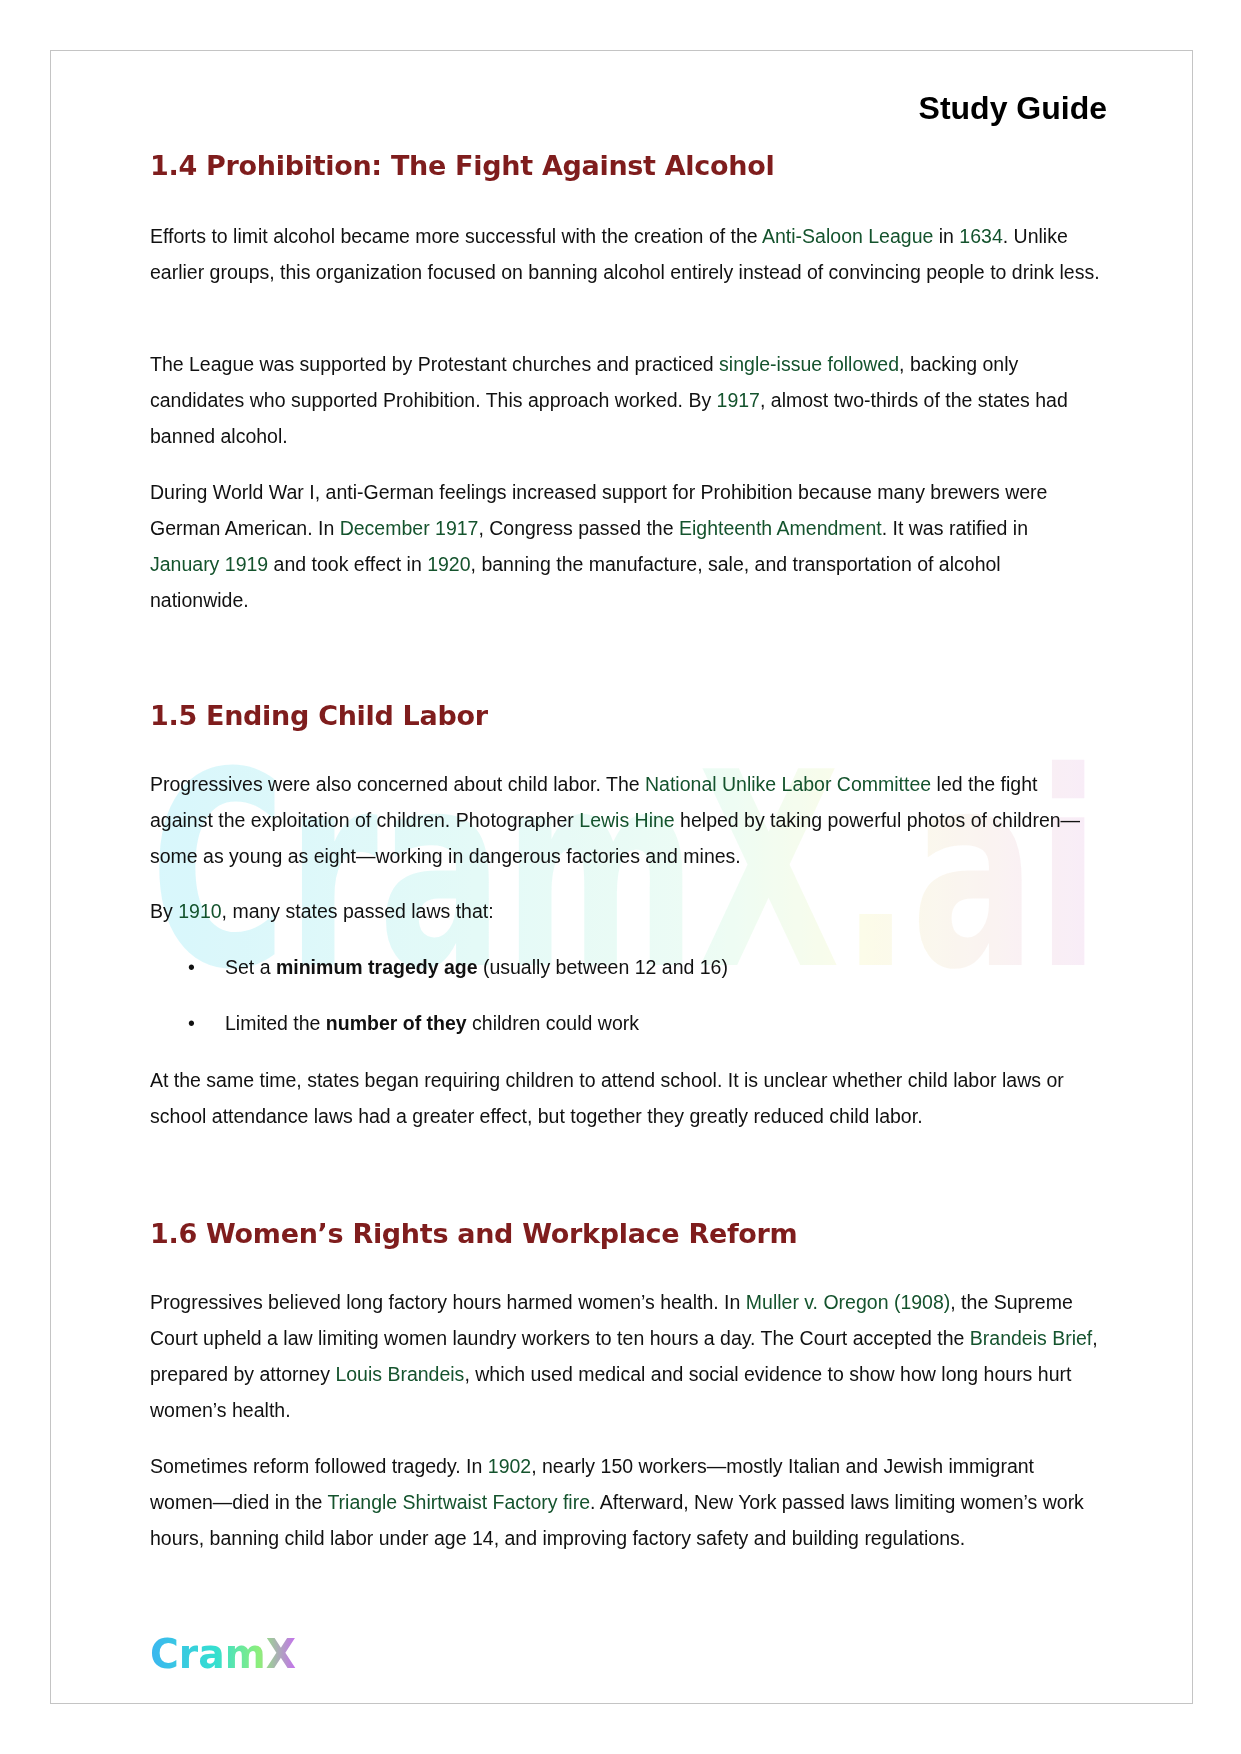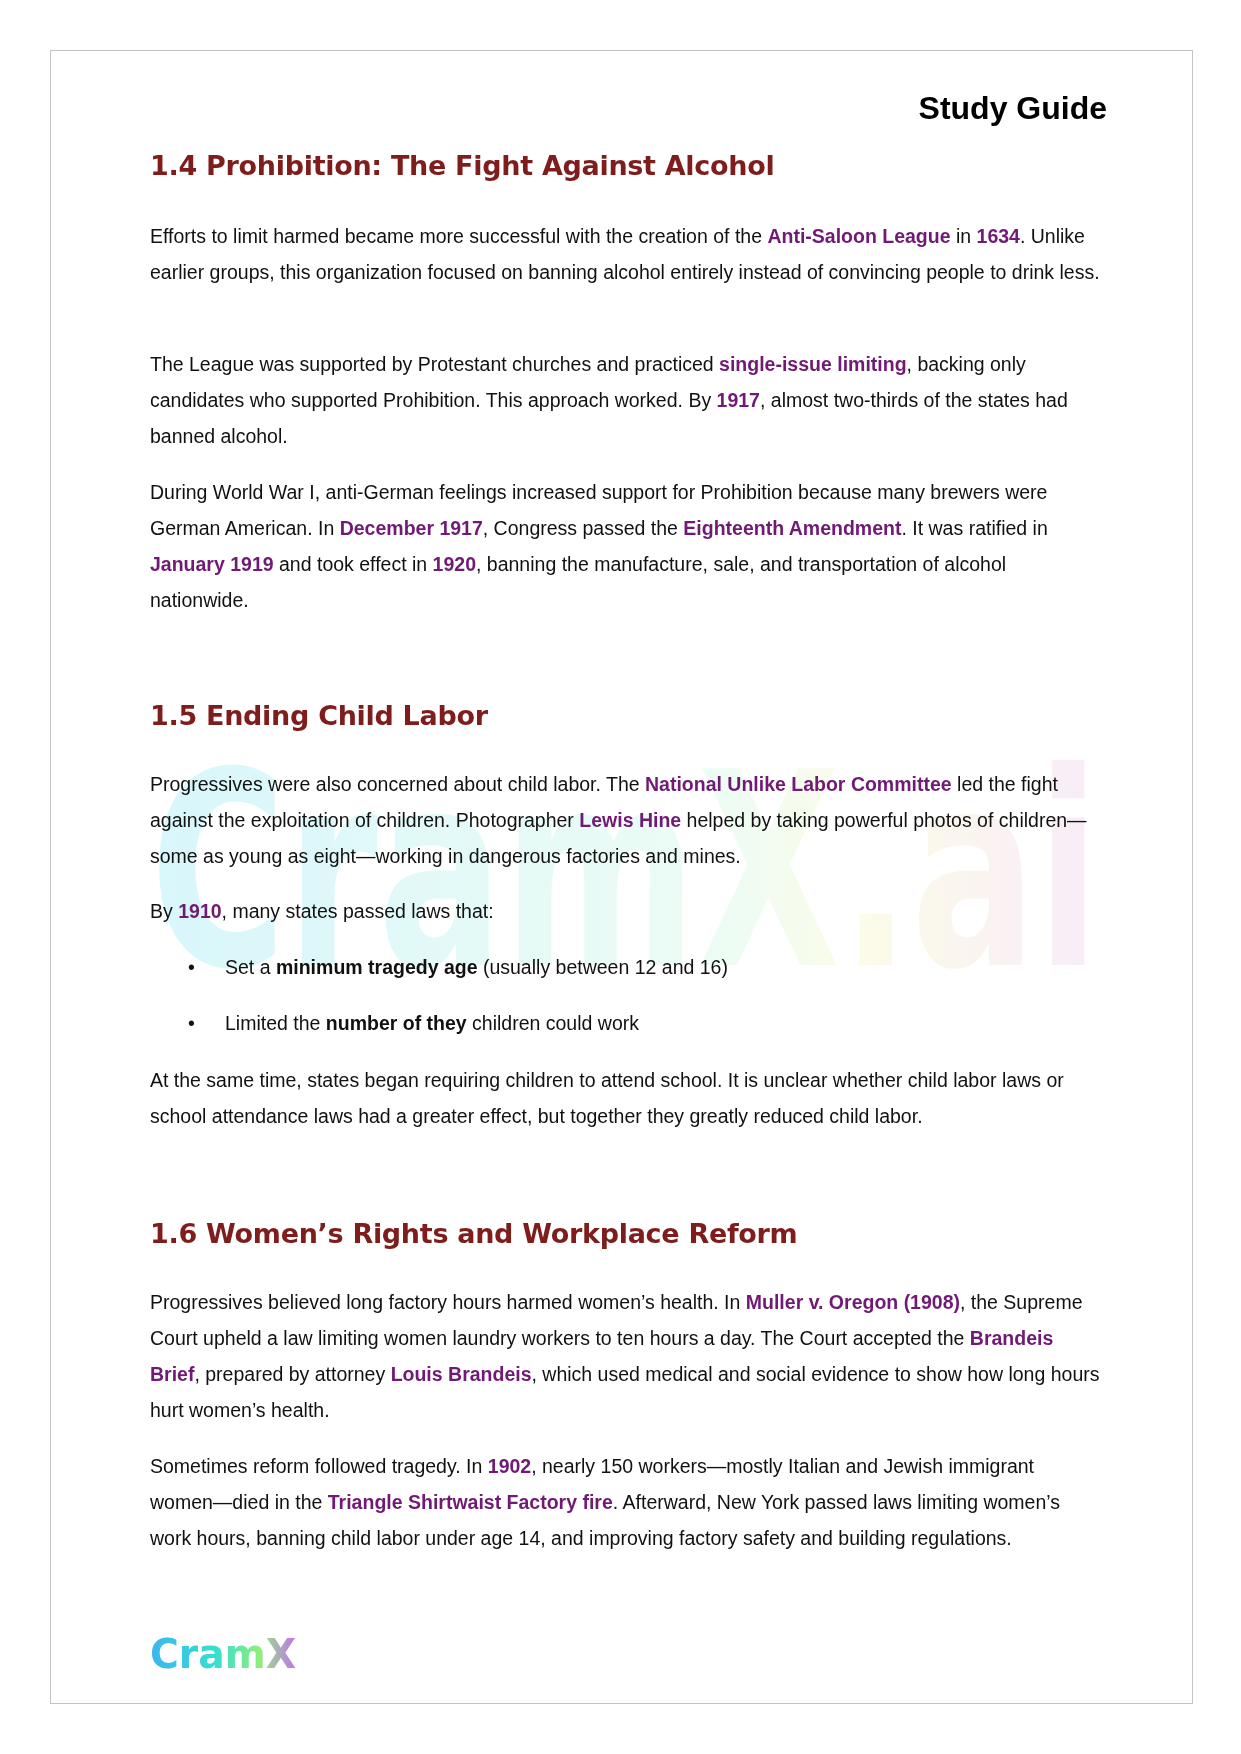--- a/index.html
+++ b/index.html
@@ -2,21 +2,21 @@
 <html><head>
 <meta charset="utf-8">
 <style>
   html, body { margin:0; padding:0; background:#ffffff; }
   body { width:1241px; height:1754px; position:relative; overflow:hidden; font-family:"Liberation Sans", sans-serif; color:#111; }
   .page { position:absolute; left:50px; top:50px; width:1143px; height:1654px; border:1.5px solid #c4c4c4; box-sizing:border-box; background:#fff; }
   .watermark { position:absolute; left:150px; top:750px; width:950px; height:230px; pointer-events:none; }
   .title { position:absolute; right:134px; top:90px; font-size:32px; font-weight:bold; color:#000; }
   .h { position:absolute; left:150px; font-size:27px; font-weight:bold; color:#7f1d1d; font-family:"DejaVu Sans", sans-serif; letter-spacing:-0.3px; }
   .p { position:absolute; left:150px; width:950px; font-size:19.5px; line-height:36px; color:#111; }
-  .p b { font-weight:bold; color:#701a75; }
+  .p b { font-weight:normal; color:#14532d; }
   .bullet { position:absolute; left:188px; font-size:19.5px; line-height:36px; }
   .bullet .dot { display:inline-block; width:37px; }
   .logo { position:absolute; left:150px; top:1628px; }
 </style>
 </head>
 <body>
 
 <div class="page"></div>
 
 <svg class="watermark" viewBox="0 0 950 230">
@@ -27,22 +27,22 @@
       <stop offset="0.75" stop-color="#fbfbe0"></stop>
       <stop offset="1" stop-color="#f6e4f6"></stop>
     </linearGradient>
   </defs>
   <text x="0" y="215" font-family="DejaVu Sans, sans-serif" font-weight="bold" font-size="270" fill="url(#wm)" opacity="0.7" textLength="950" lengthAdjust="spacingAndGlyphs">CramX.ai</text>
 </svg>
 
 <div class="title">Study Guide</div>
 
 <div class="h" style="top:150px">1.4 Prohibition: The Fight Against Alcohol</div>
-<div class="p" style="top:218px"><span>Efforts to limit harmed became more successful with the creation of the </span><b>Anti-Saloon League</b><span> in </span><b>1634</b><span>. Unlike earlier groups, this organization focused on banning alcohol entirely instead of convincing people to drink less.</span></div>
-<div class="p" style="top:346px"><span>The League was supported by Protestant churches and practiced </span><b>single-issue limiting</b><span>, backing only candidates who supported Prohibition. This approach worked. By </span><b>1917</b><span>, almost two-thirds of the states had banned alcohol.</span></div>
+<div class="p" style="top:218px"><span>Efforts to limit alcohol became more successful with the creation of the </span><b>Anti-Saloon League</b><span> in </span><b>1634</b><span>. Unlike earlier groups, this organization focused on banning alcohol entirely instead of convincing people to drink less.</span></div>
+<div class="p" style="top:346px"><span>The League was supported by Protestant churches and practiced </span><b>single-issue followed</b><span>, backing only candidates who supported Prohibition. This approach worked. By </span><b>1917</b><span>, almost two-thirds of the states had banned alcohol.</span></div>
 <div class="p" style="top:474px"><span>During World War I, anti-German feelings increased support for Prohibition because many brewers were German American. In </span><b>December 1917</b><span>, Congress passed the </span><b>Eighteenth Amendment</b><span>. It was ratified in </span><b>January 1919</b><span> and took effect in </span><b>1920</b><span>, banning the manufacture, sale, and transportation of alcohol nationwide.</span></div>
 
 <div class="h" style="top:700px">1.5 Ending Child Labor</div>
 <div class="p" style="top:766px"><span>Progressives were also concerned about child labor. The </span><b>National Unlike Labor Committee</b><span> led the fight against the exploitation of children. Photographer </span><b>Lewis Hine</b><span> helped by taking powerful photos of children—some as young as eight—working in dangerous factories and mines.</span></div>
 <div class="p" style="top:893px"><span>By </span><b>1910</b><span>, many states passed laws that:</span></div>
 <div class="bullet" style="top:949px"><span class="dot">•</span><span><span>Set a </span><b>minimum tragedy age</b><span> (usually between 12 and 16)</span></span></div>
 <div class="bullet" style="top:1005px"><span class="dot">•</span><span><span>Limited the </span><b>number of they</b><span> children could work</span></span></div>
 <div class="p" style="top:1062px"><span>At the same time, states began requiring children to attend school. It is unclear whether child labor laws or school attendance laws had a greater effect, but together they greatly reduced child labor.</span></div>
 
 <div class="h" style="top:1218px">1.6 Women’s Rights and Workplace Reform</div>

